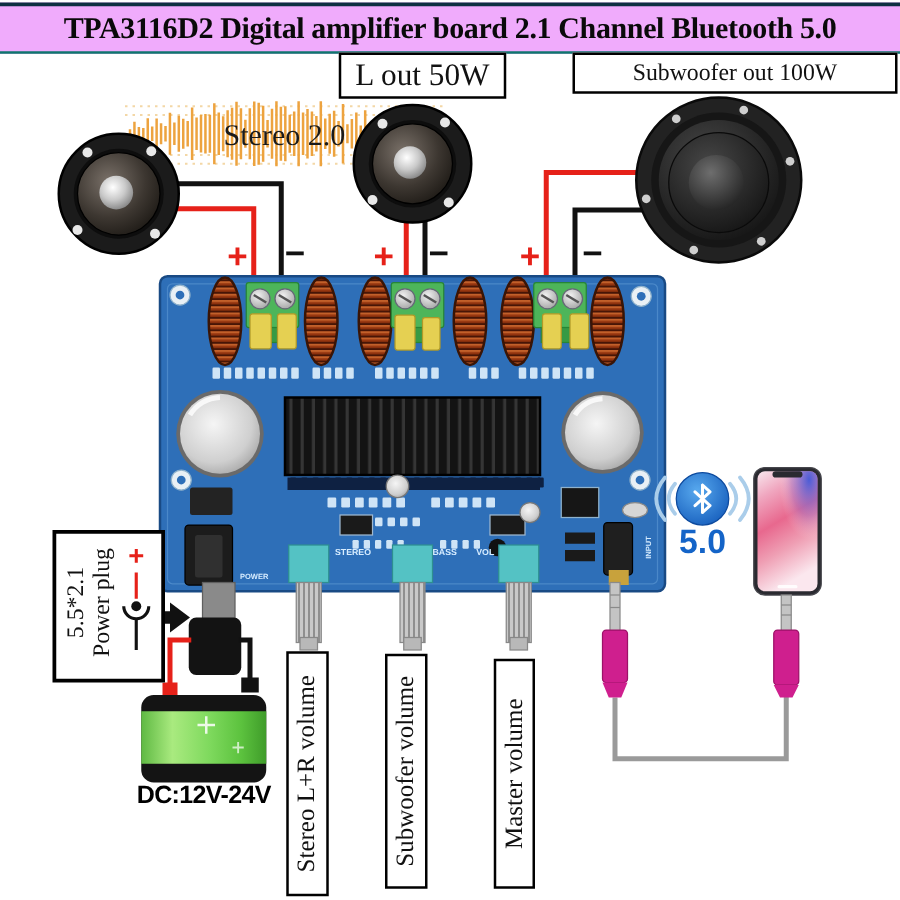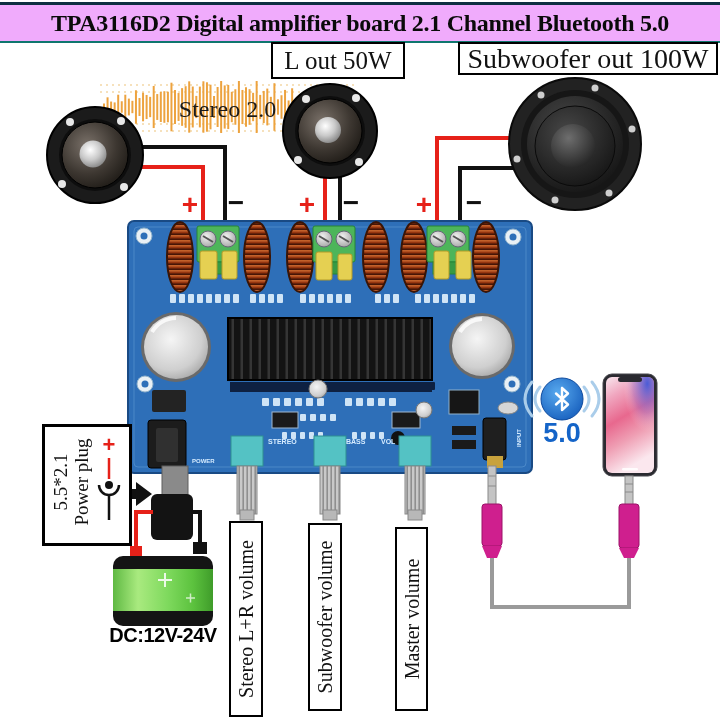--- a/index.html
+++ b/index.html
@@ -6,21 +6,21 @@
   .stage{position:relative;width:720px;height:720px;background:#fff;overflow:hidden;
          font-family:"Liberation Serif",serif;}
   .titlebar{position:absolute;left:0;top:2px;width:720px;height:36px;background:#f0abfc;
             border-top:3px solid #0e2f42;border-bottom:2px solid #0f766e;
             display:flex;align-items:center;justify-content:center;}
   .titlebar span{font-weight:bold;font-size:24px;color:#0a0a0a;white-space:nowrap;letter-spacing:-0.3px;}
   .lbox{position:absolute;background:#fff;border:2px solid #000;display:flex;
         align-items:center;justify-content:center;font-size:25px;color:#111;white-space:nowrap;}
   #lbox-r{left:35px;top:42px;width:150px;height:33px;}
   #lbox-l{left:271px;top:42px;width:130px;height:33px;}
-  #lbox-sub{left:458px;top:42px;width:256px;height:29px;font-size:28px;}
+  #lbox-sub{left:458px;top:42px;width:256px;height:29px;font-size:19px;}
   .stereo-wrap{position:absolute;left:100px;top:80px;width:255px;height:58px;}
   .stereo-wrap svg{position:absolute;left:0;top:0;}
   .stereo-wrap .stext{position:absolute;left:0;top:0;width:100%;height:100%;display:flex;
         align-items:center;justify-content:center;font-size:24px;font-weight:normal;color:#1a1a1a;}
   .pplug-box{position:absolute;left:42px;top:424px;width:84px;height:116px;background:#fff;
         border:3px solid #000;}
   .pplug-box .vtext{position:absolute;left:-29px;top:33px;width:112px;height:44px;
         transform:rotate(-90deg);text-align:center;font-size:19px;line-height:21px;color:#111;white-space:nowrap;}
   .pplug-box svg{position:absolute;right:2px;top:3px;}
   .vbox{position:absolute;background:#fff;border:2px solid #000;}

